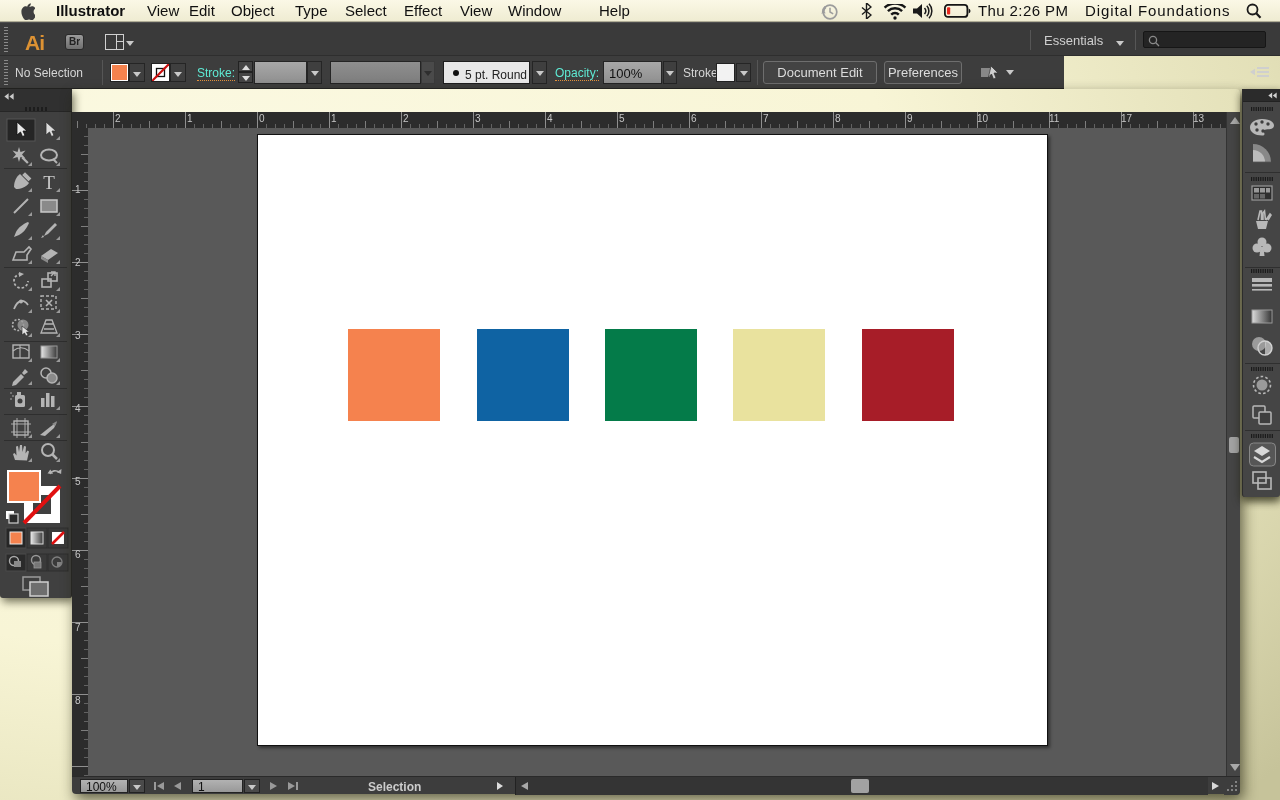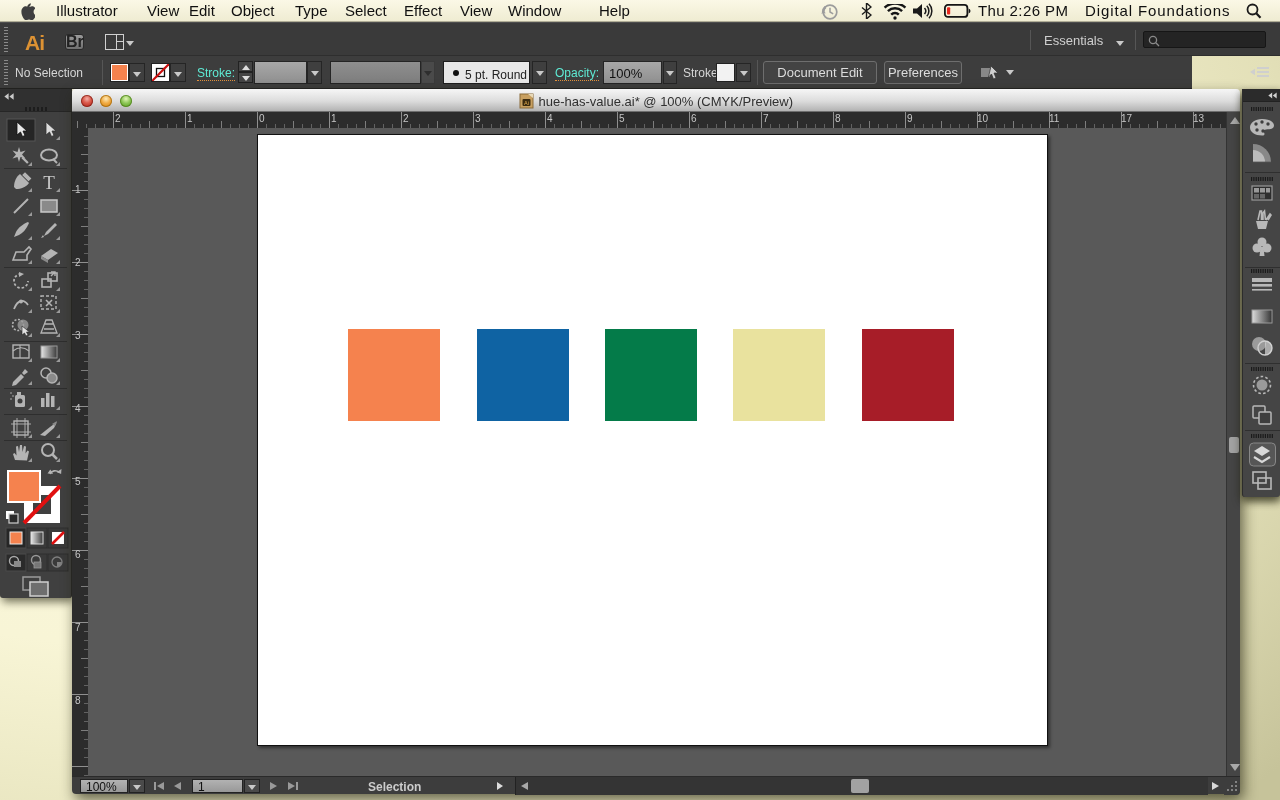--- a/index.html
+++ b/index.html
@@ -6,43 +6,43 @@
   html,body { width:1280px; height:800px; overflow:hidden; }
   body { font-family:"Liberation Sans", sans-serif; }
   #screen { position:absolute; top:0; left:0; width:1280px; height:800px; background:radial-gradient(ellipse 1400px 900px at 15% 25%, #fbf9e2 0%, #f8f5d6 50%, #e3e0b8 78%, #c6c39a 100%); }
   .abs { position:absolute; }
 
   
   #menubar { position:absolute; top:0; left:0; width:1280px; height:22px;
     background:linear-gradient(#fbf8e6,#efecd2); border-bottom:1px solid #b0ad96;
     color:#101010; font-size:15px; }
   #menubar span.mi { position:absolute; top:2px; }
-  #menubar .b { font-weight:normal; }
+  #menubar .b { font-weight:bold; }
 
   
   #appbar { position:absolute; top:22px; left:0; width:1280px; height:34px;
     background:#3a3a3a; border-top:1px solid #4e4e4e; border-bottom:1px solid #2e2e2e; }
   .gripv { position:absolute; left:4px; width:4px;
     background:repeating-linear-gradient(180deg,#8a8a8a 0 1px,transparent 1px 3px); }
   #ailogo { position:absolute; left:25px; top:8px; font-size:21px; font-weight:bold; color:#dd9233; letter-spacing:-1px; }
   #brbtn { position:absolute; left:65px; top:11px; width:19px; height:16px; border-radius:3px;
     background:linear-gradient(#9a9a9a,#6f6f6f); border:1px solid #2a2a2a;
-    font-size:16px; font-weight:bold; color:#222; text-align:center; line-height:14px; }
+    font-size:10px; font-weight:bold; color:#222; text-align:center; line-height:14px; }
   #arrange { position:absolute; left:105px; top:11px; width:19px; height:16px;
     border:1px solid #d0d0d0; background:#3a3a3a; }
   #arrange:before { content:""; position:absolute; left:10px; top:0; width:1px; height:14px; background:#d0d0d0; }
   #arrange:after  { content:""; position:absolute; left:11px; top:6px; width:6px; height:1px; background:#d0d0d0; }
   .dar { width:0; height:0; border-left:4px solid transparent; border-right:4px solid transparent; border-top:5px solid #c9c9c9; position:absolute; }
   #essentials { position:absolute; left:1044px; top:10px; font-size:13px; font-weight:normal; color:#cfcfcf; }
   .vsep { position:absolute; width:1px; background:#565656; }
   #searchbox { position:absolute; left:1143px; top:8px; width:123px; height:17px; background:#242424;
     border:1px solid #161616; border-radius:2px; }
 
   
-  #ctrlbar { position:absolute; top:56px; left:0; width:1192px; height:33px;
+  #ctrlbar { position:absolute; top:56px; left:0; width:1064px; height:33px;
     background:#3d3d3d; border-bottom:1px solid #232323; color:#d6d6d6; font-size:12px; }
   .olbl { color:#5eead4; border-bottom:1px dotted #e1913c; }
   .combo { position:absolute; background:linear-gradient(#a8a8a8,#8f8f8f); border:1px solid #252525; }
   .dbtn { position:absolute; background:#3f3f3f; border:1px solid #252525; }
   .dbtn .dar { left:3px; top:8px; }
   .cbtn { position:absolute; background:#434343; border:1px solid #6e6e6e; border-radius:3px;
     color:#dcdcdc; font-size:13px; text-align:center; }
 
   
   #toolpanel { position:absolute; left:0; top:89px; width:72px; height:509px;
@@ -373,34 +373,20 @@
         <rect x="34" y="450" width="7" height="6" fill="#777" stroke="#999" stroke-width="0.8"></rect>
         <rect x="48" y="442" width="20" height="17" fill="#3a3a3a" stroke="#2e2e2e"></rect>
         <circle cx="57" cy="450" r="5" fill="none" stroke="#808080" stroke-width="1.3"></circle>
         <path d="M57 450 L62 450 A5 5 0 0 1 57 455 Z" fill="#808080"></path>
         <rect x="23" y="465" width="17" height="13" fill="none" stroke="#9a9a9a" stroke-width="1.5"></rect>
         <rect x="30" y="470" width="18" height="14" fill="#6e6e6e" stroke="#cfcfcf" stroke-width="1.5"></rect>
       </svg>
   </div>
 
   <div id="docwin">
-    <div id="titlebar">
-      <div class="tl" style="left:9px;top:6px;background:radial-gradient(circle at 50% 32%,#f0a39b 5%,#db5c4d 40%,#c03427 75%,#a02017 100%);box-shadow:inset 0 0 0 1px rgba(130,35,25,.75)"></div>
-      <div class="tl" style="left:28px;top:6px;background:radial-gradient(circle at 50% 32%,#fce3aa 5%,#f0ab44 45%,#dd8d1d 80%,#c1770e 100%);box-shadow:inset 0 0 0 1px rgba(160,105,15,.75)"></div>
-      <div class="tl" style="left:48px;top:6px;background:radial-gradient(circle at 50% 32%,#d8f0ab 5%,#8cc656 45%,#65a92c 80%,#4f921c 100%);box-shadow:inset 0 0 0 1px rgba(80,125,30,.75)"></div>
-      <div id="titletext">
-        <svg style="vertical-align:-3px" width="16" height="16" viewBox="0 0 16 16">
-            <rect x="1" y="1" width="13" height="14" fill="#c8a061" stroke="#8a6a38" stroke-width="1"></rect>
-            <rect x="3.5" y="6" width="8" height="7" rx="1" fill="#3a2a10"></rect>
-            <text x="7.5" y="11.8" font-size="5.5" fill="#e8b050" text-anchor="middle" font-family="Liberation Sans">Ai</text>
-            <path d="M9 1 l5 0 0 4 z" fill="#e8d9b8"></path>
-          </svg>
-        hue‑has‑value.ai* @ 100% (CMYK/Preview)
-      </div>
-    </div>
     <div id="corner">
       <div class="abs" style="left:4px;top:2px;width:1px;height:14px;background-image:repeating-linear-gradient(180deg,#9a9a9a 0 1px,transparent 1px 3px)"></div>
       <div class="abs" style="left:2px;top:11px;width:14px;height:1px;background-image:repeating-linear-gradient(90deg,#9a9a9a 0 1px,transparent 1px 3px)"></div>
     </div>
     <div id="hruler">
       <span style="left:43px">2</span>
         <span style="left:115px">1</span>
         <span style="left:187px">0</span>
       <span style="left:259px">1</span>
         <span style="left:331px">2</span>

